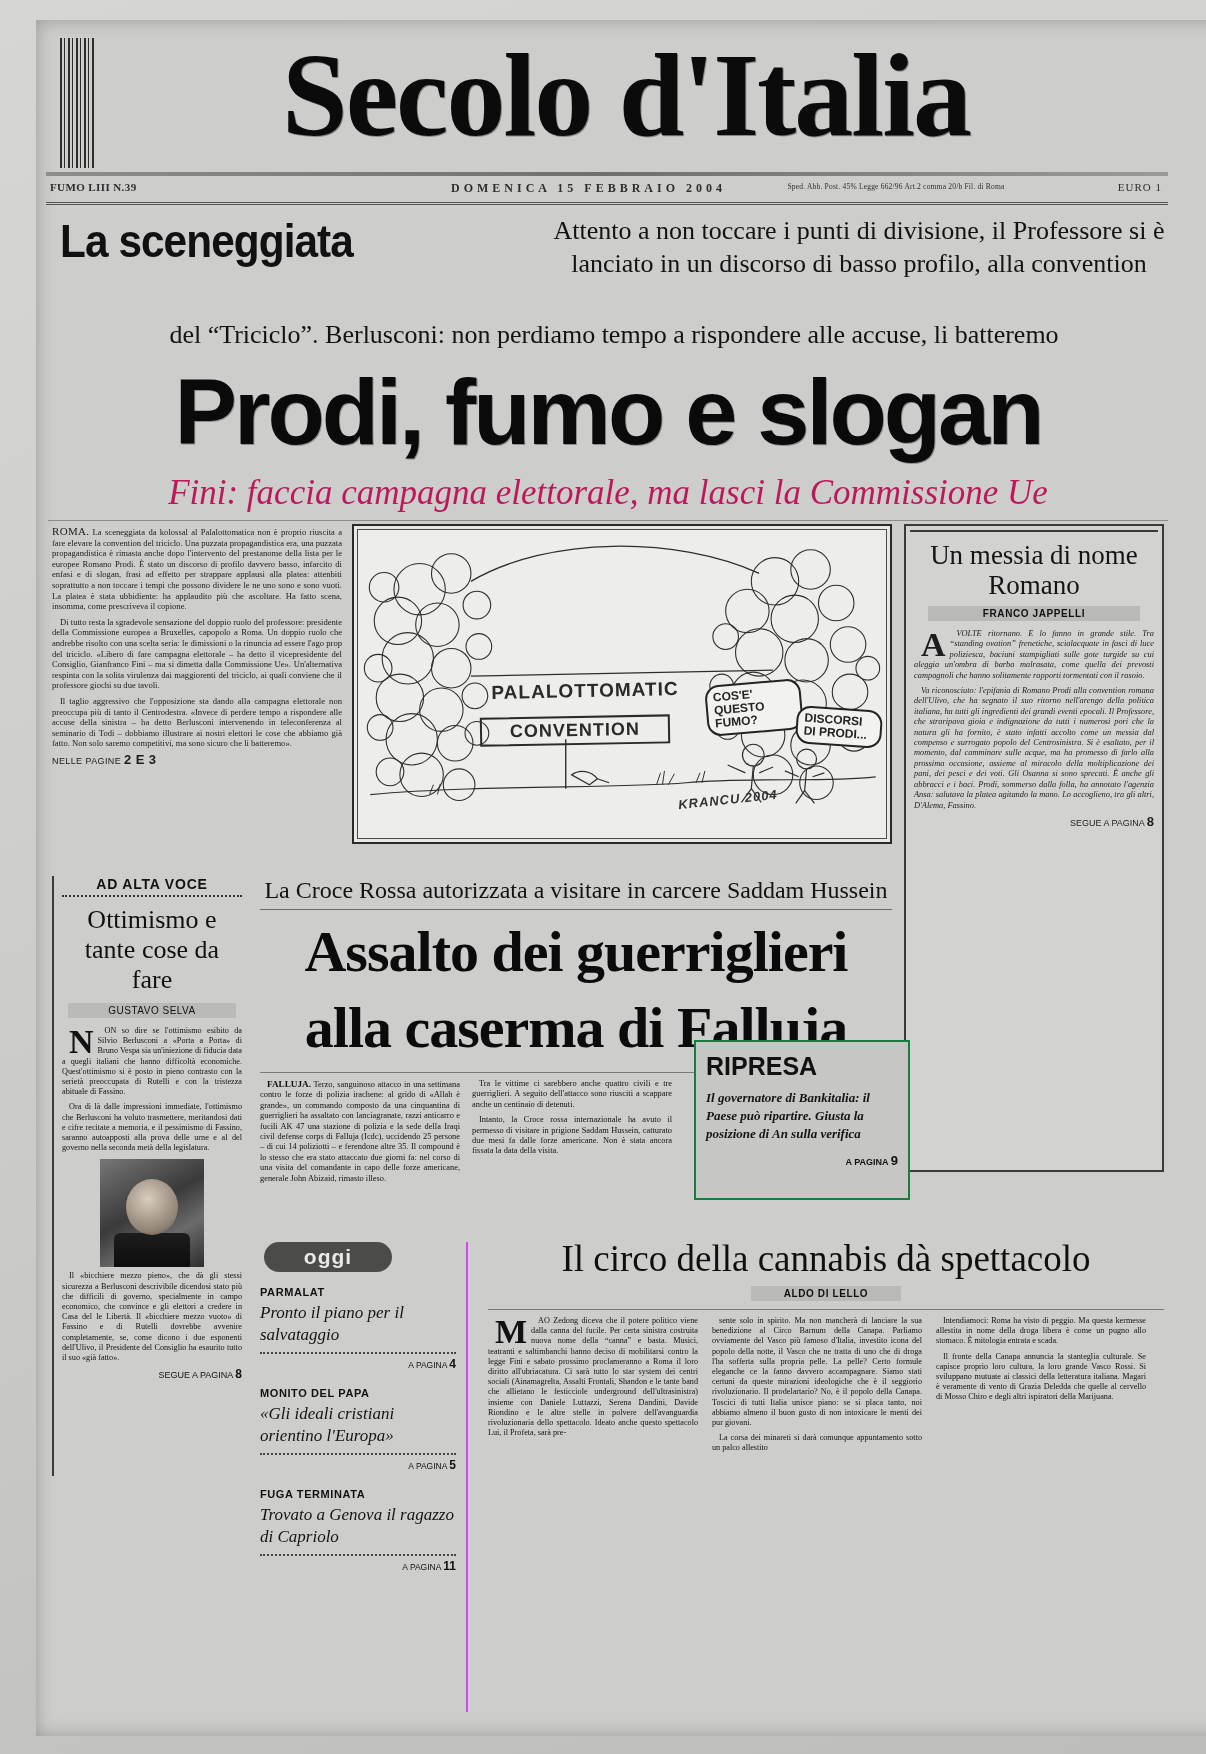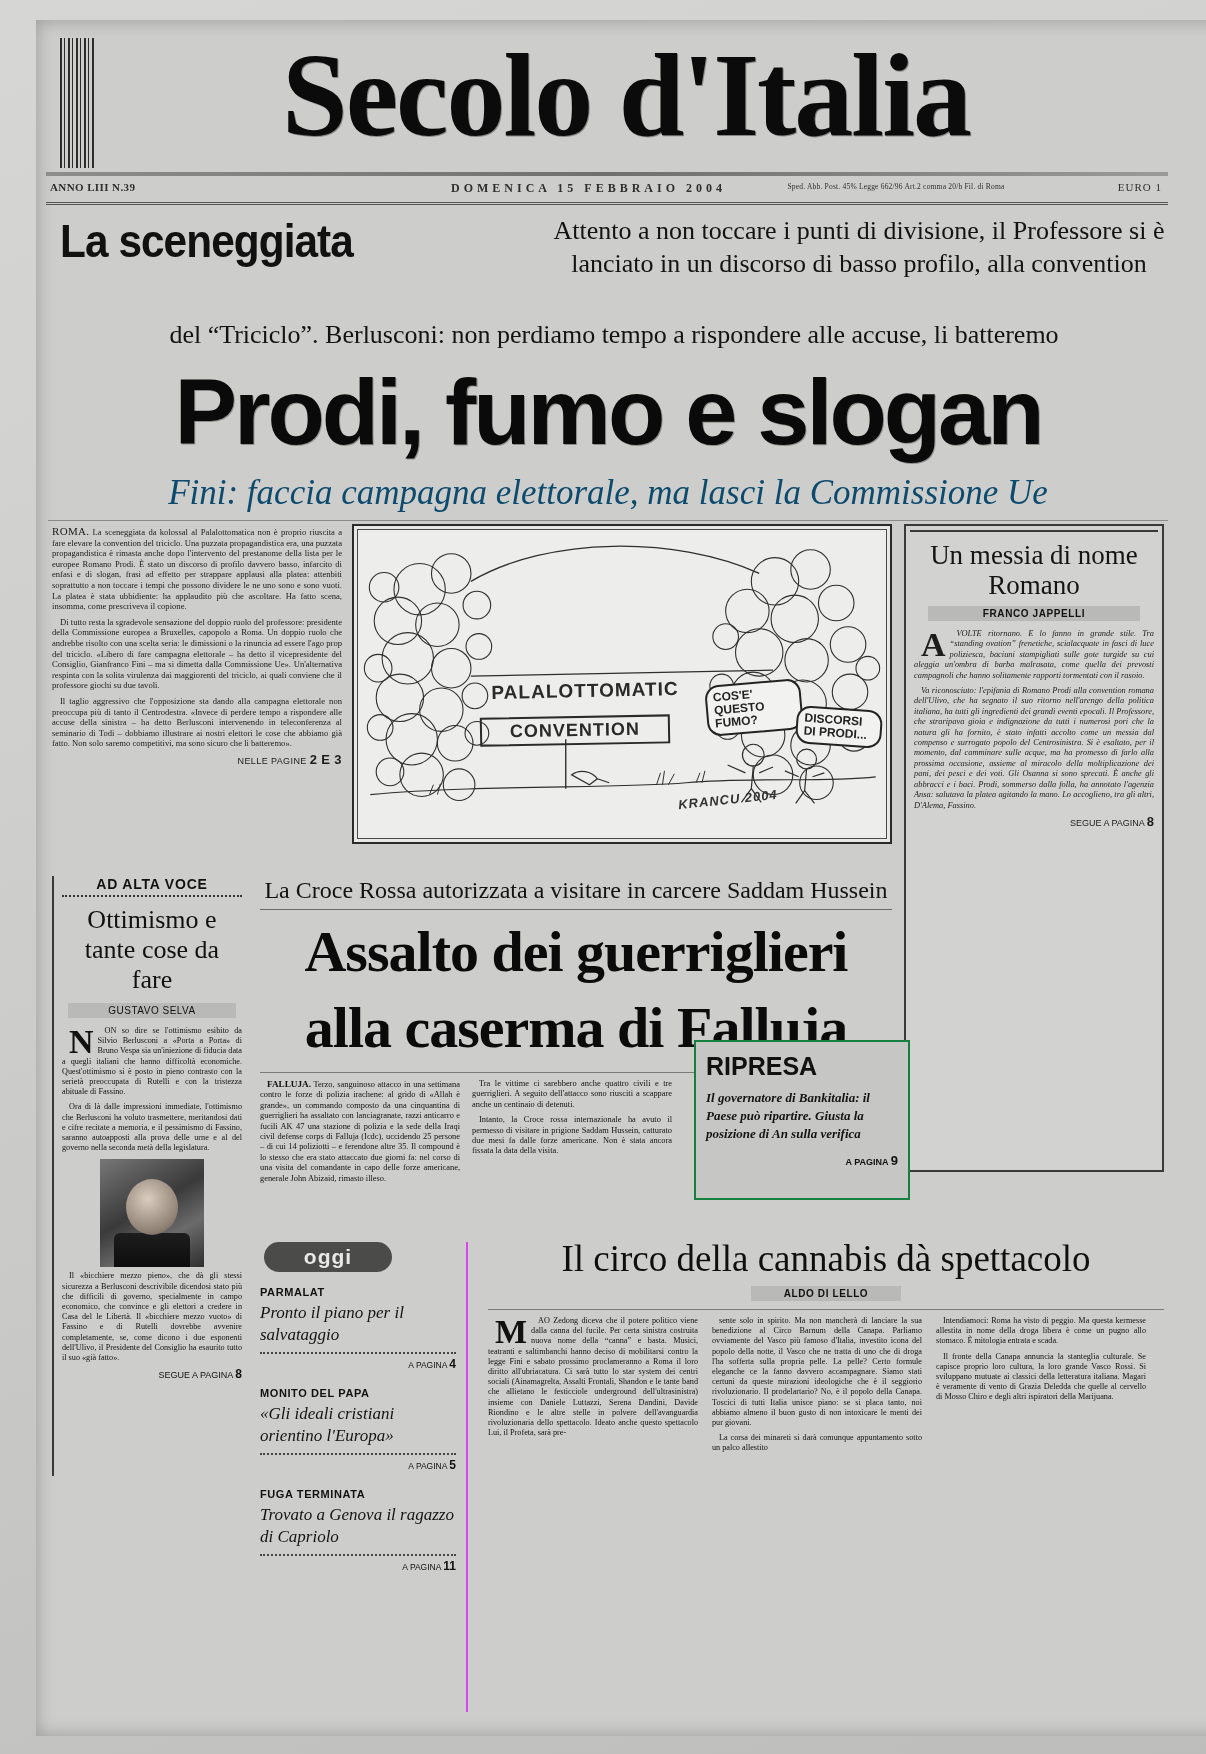--- a/index.html
+++ b/index.html
@@ -80,34 +80,34 @@
     text-align:center;
     font-family:"Liberation Sans", sans-serif;
     font-weight:700; font-size:92px; line-height:100px;
     letter-spacing:-3px; color:#0a0a0a;
     transform:scaleX(1.02); transform-origin:center top;
     text-shadow:1px 1px 0 rgba(0,0,0,.3);
   }
   .subhead{
     position:absolute; left:12px; top:452px; width:1120px;
     text-align:center; font-style:italic; font-size:35px; line-height:42px;
-    color:#0c4a6e;
+    color:#be185d;
   }
   .head-rule{ position:absolute; left:12px; top:500px; width:1120px; height:1px; background:#8a8a88; }
 
   
   .topblock{ position:absolute; left:12px; top:506px; width:1120px; height:340px; }
   .col-left{
     position:absolute; left:4px; top:0; width:290px; height:338px;
     font-size:8.6px; line-height:10.6px; text-align:justify; color:#1b1b1b;
   }
   .col-left .lead{ font-variant:small-caps; font-weight:400; font-size:11px; letter-spacing:.3px;}
   .col-left p{ margin:0 0 5px 0; text-indent:8px; }
   .col-left p.first{ text-indent:0; }
-  .refline{ margin-top:6px; text-align:right; font-family:"Liberation Sans",sans-serif;
+  .refline{ margin-top:6px; text-align:left; font-family:"Liberation Sans",sans-serif;
             font-size:9px; font-variant:small-caps; letter-spacing:.4px;}
   .refline b{ font-size:13px; }
 
   .cartoon{
     position:absolute; left:304px; top:-2px; width:540px; height:320px;
     background:#e8e8e6; border:2px solid #2a2a2a; overflow:hidden;
   }
   .cartoon .inner{ position:absolute; inset:3px; border:1px solid #4a4a48; background:#ededeb; }
   .cartoon svg{ position:absolute; inset:0; width:100%; height:100%; }
   .cartoon .sign{
@@ -271,21 +271,21 @@
 </head>
 <body>
 
 <div class="page">
 <div class="sheet">
 
   <div class="barcode"></div>
   <div class="masthead">Secolo d'Italia</div>
   <div class="mast-rule"></div>
   <div class="infoline">
-    <span class="anno">ANNO LIII N.39</span>
+    <span class="anno">FUMO LIII N.39</span>
     <span class="date">DOMENICA 15 FEBBRAIO 2004</span>
     <span class="sped">Sped. Abb. Post. 45% Legge 662/96 Art.2 comma 20/b Fil. di Roma</span>
     <span class="euro">EURO 1</span>
   </div>
   <div class="dbl-rule"></div>
 
   <div class="strap">
     <div class="kicker">La sceneggiata</div>
     <div class="summary">Attento a non toccare i punti di divisione, il Professore si è lanciato in un discorso di basso profilo, alla convention</div>
     <div class="fullline">del “Triciclo”. Berlusconi: non perdiamo tempo a rispondere alle accuse, li batteremo</div>

